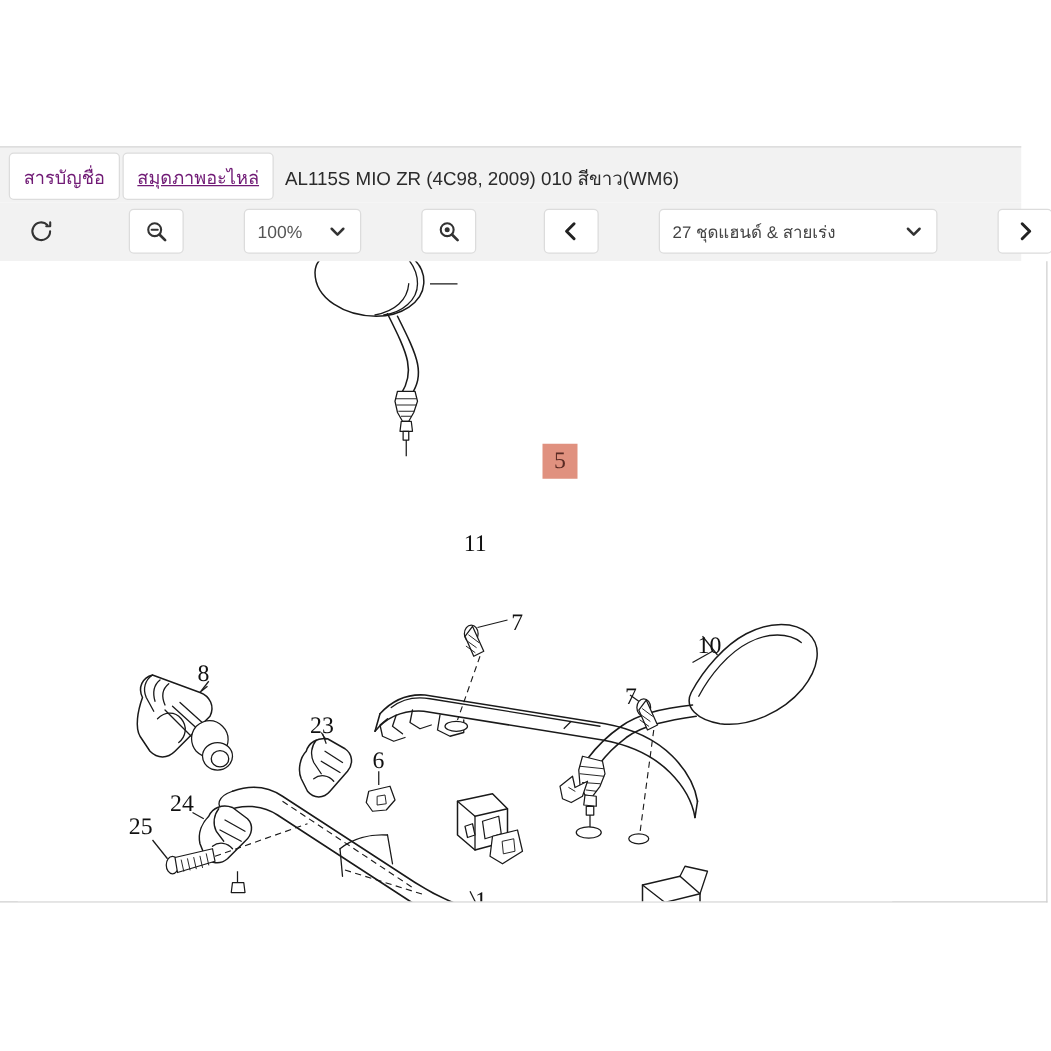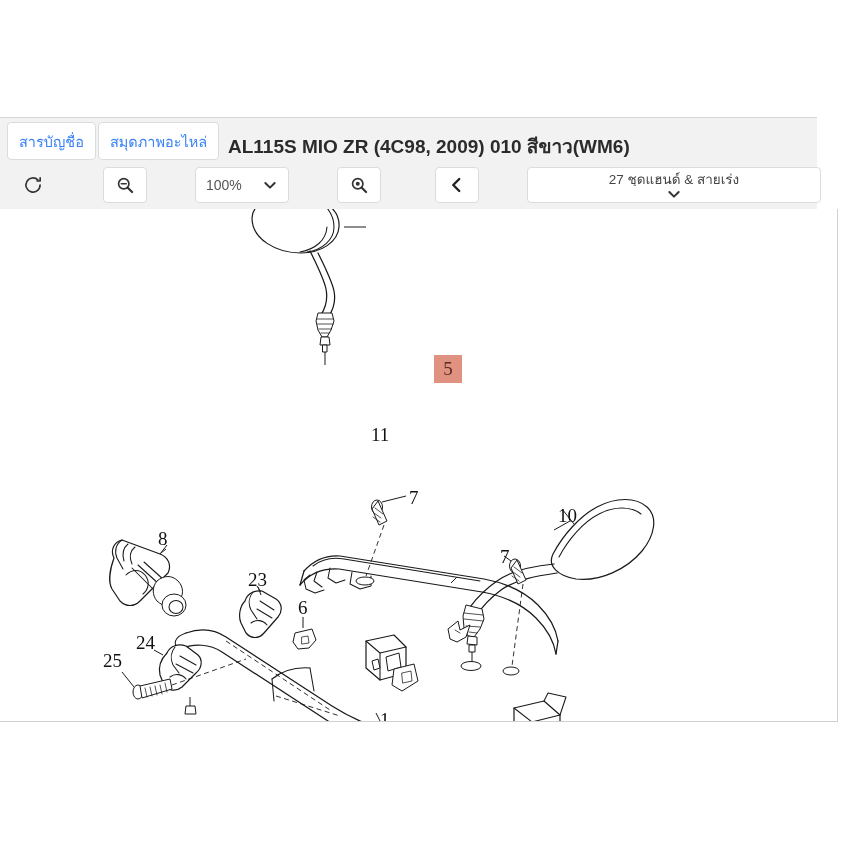--- a/index.html
+++ b/index.html
@@ -17,47 +17,47 @@
   
   .header-band{
     position:absolute;left:0;top:117px;width:817px;height:45px;
     background:#f2f2f2;border-top:1px solid #d6d6d6;
     box-sizing:border-box;
   }
   .tabs{position:absolute;left:7px;top:122px;display:flex;align-items:flex-start;}
   .tab{
     background:#ffffff;border:1px solid #dcdcdc;border-radius:4px;
     height:38px;display:flex;align-items:center;justify-content:center;
-    color:#3b82f6;font-size:14.5px;box-sizing:border-box;padding:0 11px;
+    color:#701a75;font-size:14.5px;box-sizing:border-box;padding:0 11px;
     white-space:nowrap;cursor:pointer;
   }
-  .tab + .tab{margin-left:2px;}
+  .tab + .tab{margin-left:2px;text-decoration:underline;}
   .doc-title{
     position:absolute;left:228px;top:131px;
-    font-size:19px;font-weight:bold;color:#2b2b2b;white-space:nowrap;text-align:center;
+    font-size:15px;font-weight:normal;color:#2b2b2b;white-space:nowrap;text-align:center;
   }
 
   
   .toolbar-band{
     position:absolute;left:0;top:162px;width:817px;height:47px;background:#f2f2f2;
   }
   .tb{position:absolute;top:167px;display:flex;align-items:center;}
   .btn{
     background:#ffffff;border:1px solid #dcdcdc;border-radius:4px;
     height:36px;box-sizing:border-box;display:flex;align-items:center;
     justify-content:center;cursor:pointer;color:#333;
   }
   .btn.flat{background:transparent;border:none;}
   .btn-refresh{width:44px;}
   .btn-sq{width:44px;}
   .zoom-select{
     width:94px;justify-content:space-between;padding:0 10px;font-size:14px;color:#555;
   }
   .sec-select{
-    width:294px;justify-content:space-between;padding:0 10px;font-size:13.5px;color:#444;flex-direction:column;
+    width:223px;justify-content:space-between;padding:0 10px;font-size:13.5px;color:#444;
   }
   .sel-text{white-space:nowrap;overflow:hidden;text-overflow:ellipsis;}
   .gap{width:8px;}
   .gap-lg{width:14px;}
 
   svg.ic{display:block;}
 
   
   .viewer{
     position:absolute;left:0;top:209px;width:838px;height:513px;

